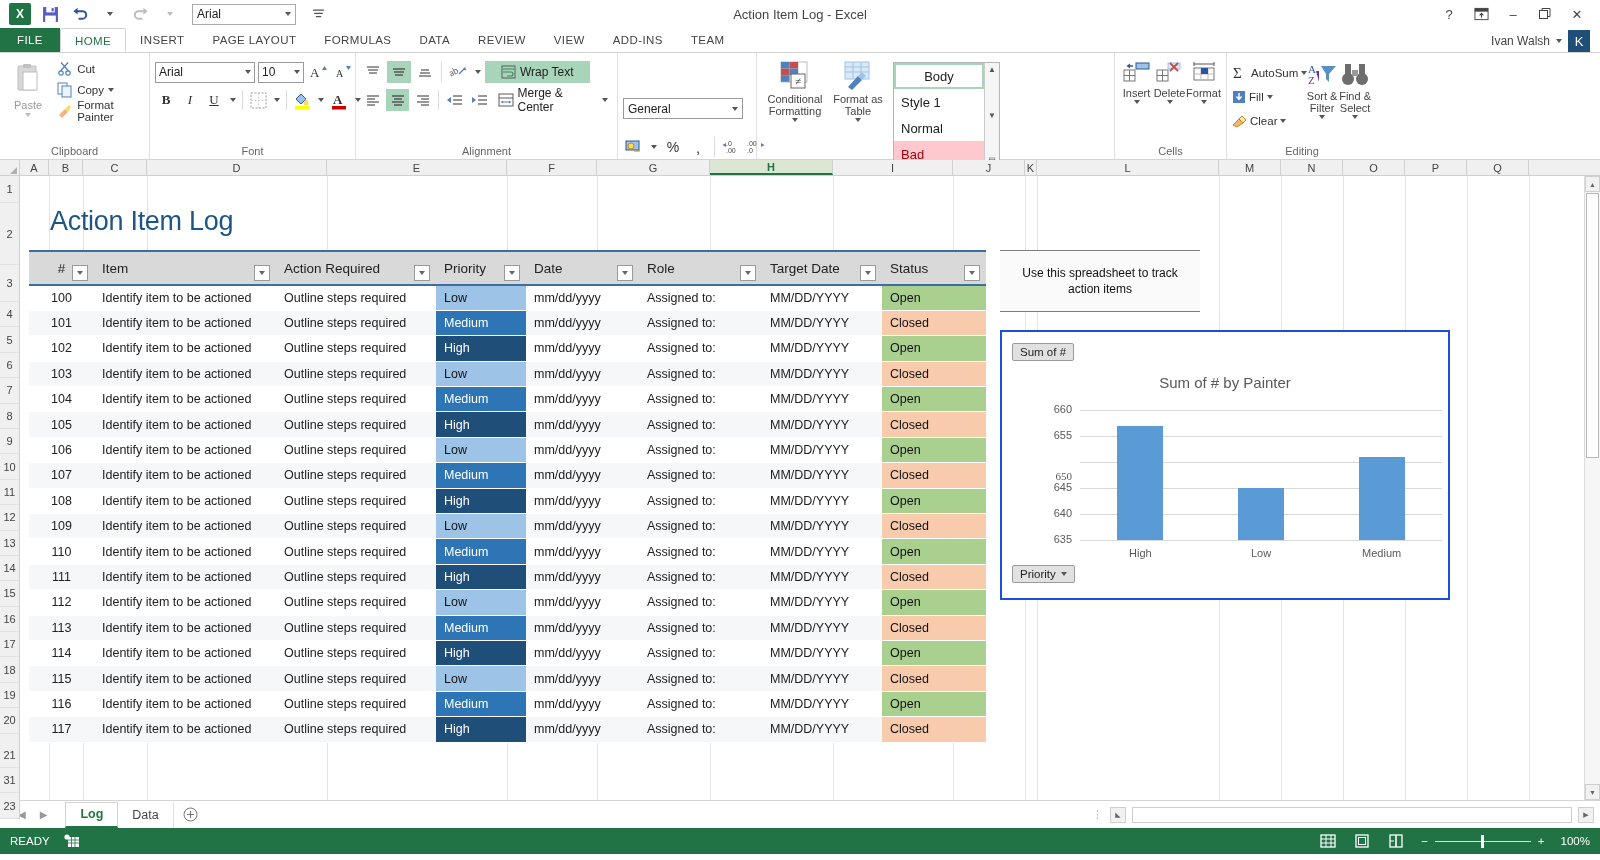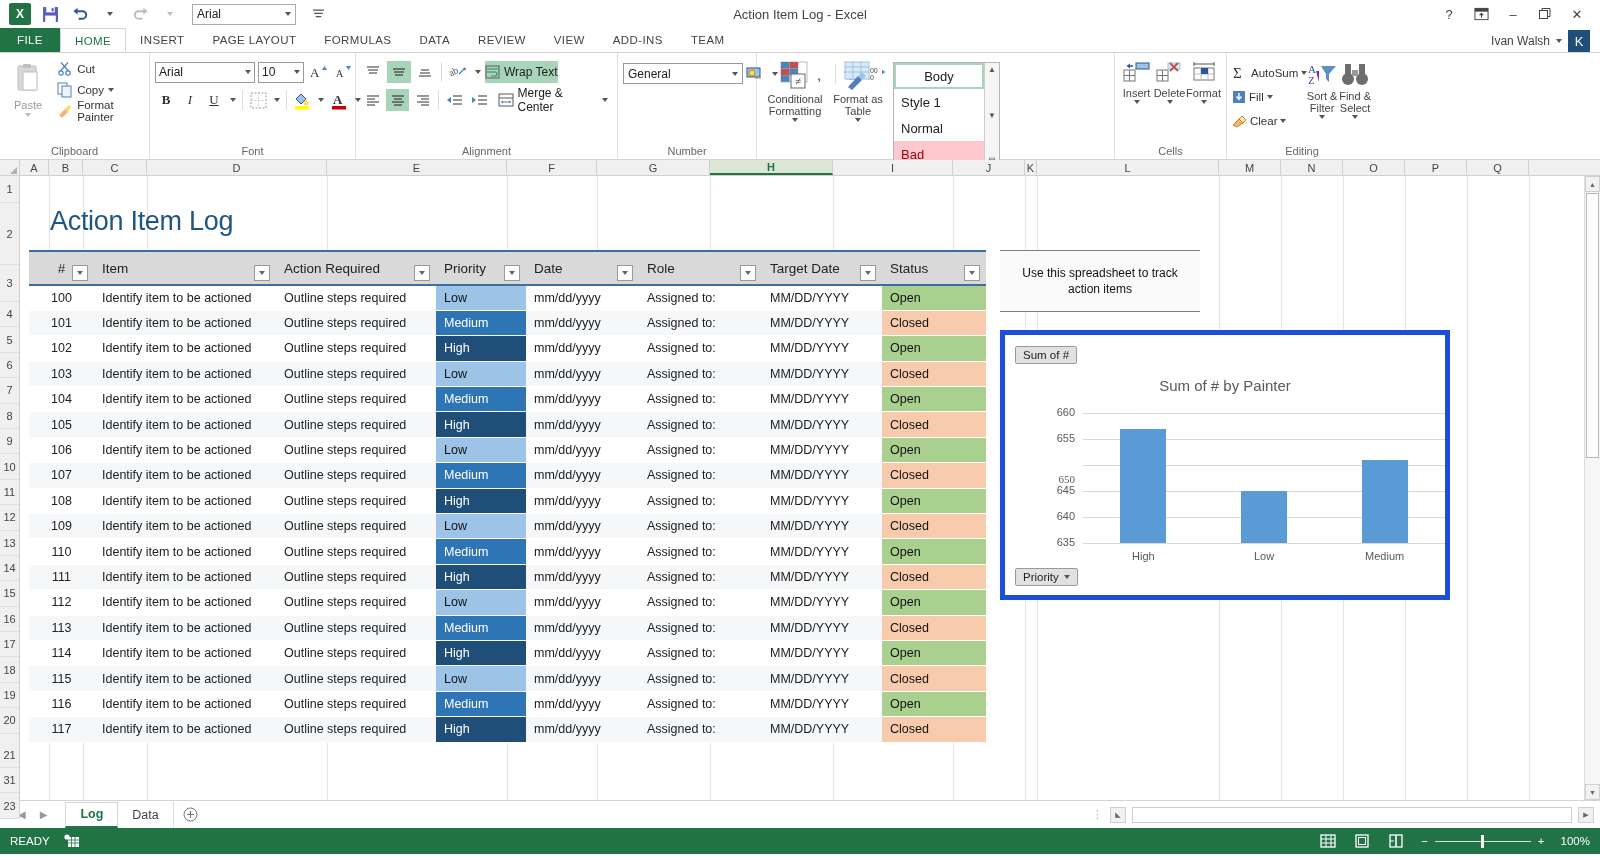--- a/index.html
+++ b/index.html
@@ -55,24 +55,24 @@
   .font-row1 { display:flex; align-items:center; gap:3px; height:24px; }
   .font-row2 { display:flex; align-items:center; gap:2px; height:24px; margin-top:4px;}
   .inp { border:1px solid #999; background:#fff; height:21px; display:flex; align-items:center; padding:0 3px; font-size:12px;}
   .fbtn { width:22px; height:22px; display:flex; align-items:center; justify-content:center; font-size:13px; color:#333;}
   .sep { width:1px; height:20px; background:#ddd; margin:0 2px; }
 
   .align-grid { display:flex; flex-direction:column; gap:4px;}
   .align-row { display:flex; align-items:center; gap:2px; height:24px;}
   .abtn { width:24px;height:22px; display:flex; align-items:center; justify-content:center;}
   .abtn.sel { background:#a8d5b9; }
-  .wrap-btn { background:#a8d5b9; height:22px; display:flex; align-items:center; gap:4px; padding:0 0; font-size:12px;}
+  .wrap-btn { background:#a8d5b9; height:22px; display:flex; align-items:center; gap:4px; padding:0 16px; font-size:12px;}
   .merge-btn { height:22px; display:flex; align-items:center; gap:4px; padding:0 4px; font-size:12px;}
 
-  .num-col { display:flex; flex-direction:row; gap:1px; padding-top:2px;}
+  .num-col { display:flex; flex-direction:column; gap:17px; padding-top:2px;margin-top:35px;}
   .numbox { width:120px; height:21px; border:1px solid #999; display:flex; align-items:center;
             justify-content:space-between; padding:0 4px; font-size:12px; background:#fff;}
 
   .styles-gallery { border:1px solid #b5b5b5; display:flex; background:#fff; }
   .styles-cells { display:flex; flex-direction:column; }
   .srow { display:flex;flex-direction:column; }
   .scell { width:90px; height:26px; display:flex; align-items:center; justify-content:center; font-size:13px;
            border:1px solid transparent;}
   .scell.body { border:2px solid #a8d5b9; background:#fff; }
   .scell.bad { background:#ffc7ce; color:#9c0006; justify-content:flex-start; padding-left:6px;}
@@ -119,21 +119,21 @@
   td.prio.Low { background:#9dc3e6; color:#111; }
   td.prio.Medium { background:#2e75b6; color:#fff; }
   td.prio.High { background:#1f4e79; color:#fff; }
   td.status.Open { background:#a9d08e; color:#111; }
   td.status.Closed { background:#f8cbad; color:#111; }
 
   .note-box { position:absolute; background:#fafafa; border-top:1px solid #7f7f7f; border-bottom:1px solid #7f7f7f;
               display:flex; align-items:center; justify-content:center; text-align:center;
               font-size:12px; color:#111; line-height:16px; padding:6px 10px;}
 
-  .chart-box { position:absolute; border:5px solid #1d4ed8; background:#fff;}
+  .chart-box { position:absolute; border:2px solid #1d4ed8; background:#fff;}
   .pivot-btn { position:absolute; background:#e1e1e1; border:1px solid #9a9a9a; border-radius:2px;
                font-size:11.5px; padding:2px 7px; display:flex; align-items:center; gap:5px; color:#222;}
   .chart-title { position:absolute; width:100%; text-align:center; font-size:15px; color:#595959;}
   .axis-lbl { position:absolute; font-size:11px; color:#595959; text-align:right;}
   .xcat { position:absolute; font-size:11px; color:#595959; text-align:center;}
   .gl { position:absolute; height:1px; background:#d9d9d9;}
   .bar { position:absolute; background:#5b9bd5;}
 
   
   .vscroll { position:absolute; right:0; top:0; width:16px; bottom:0; background:#f6f6f6; border-left:1px solid #dcdcdc;}

